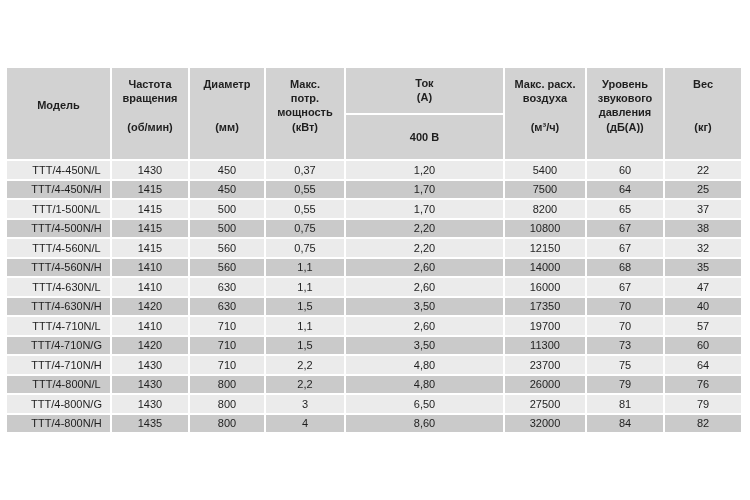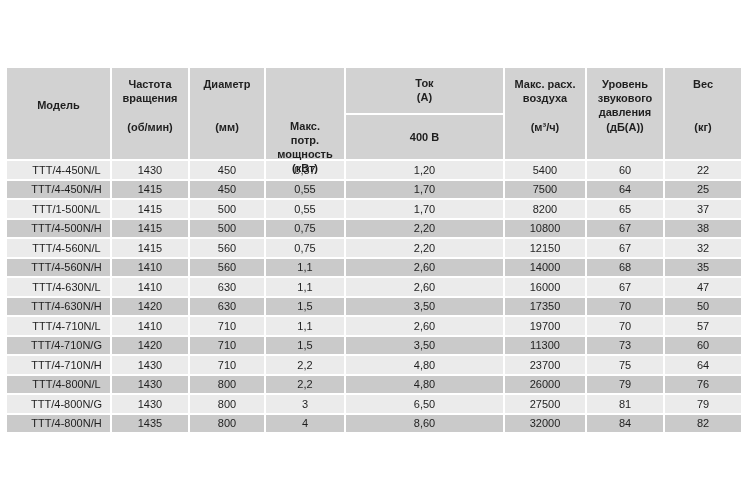--- a/index.html
+++ b/index.html
@@ -37,21 +37,21 @@
     flex-direction: column;
     justify-content: space-between;
     align-items: center;
     padding: 9px 2px 7px 2px;
   }
   .hdr-inner.center-only {
     justify-content: center;
     padding: 0 9px;
   }
   .hdr-title { text-align: center; }
-  .hdr-title.narrow { max-width: 60px; margin-top: 42px; }
+  .hdr-title.narrow { max-width: 60px; }
   .hdr-unit { text-align: center; }
   
   th.tok-top { height: 45px; }
   .tok-inner {
     height: 34px;
     display: flex;
     flex-direction: column;
     justify-content: space-between;
     align-items: center;
     padding: 8px 2px 6px 2px;
@@ -216,21 +216,21 @@
           <td>47</td>
         </tr>
         <tr class="row-dark">
           <td class="model-col">TTT/4-630N/H</td>
           <td>1420</td>
           <td>630</td>
           <td>1,5</td>
           <td>3,50</td>
           <td>17350</td>
           <td>70</td>
-          <td>50</td>
+          <td>40</td>
         </tr>
         <tr class="row-light">
           <td class="model-col">TTT/4-710N/L</td>
           <td>1410</td>
           <td>710</td>
           <td>1,1</td>
           <td>2,60</td>
           <td>19700</td>
           <td>70</td>
           <td>57</td>

